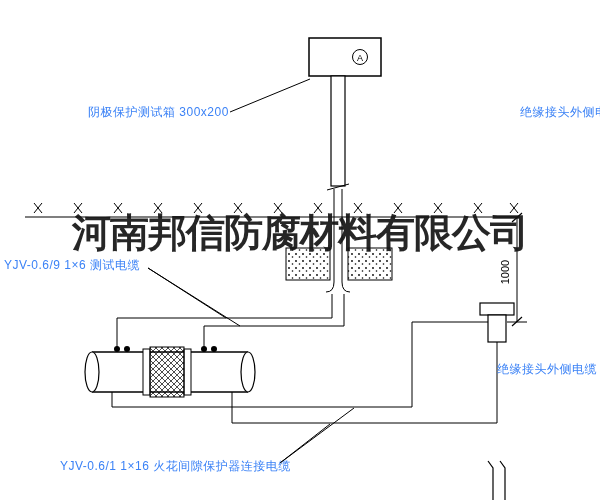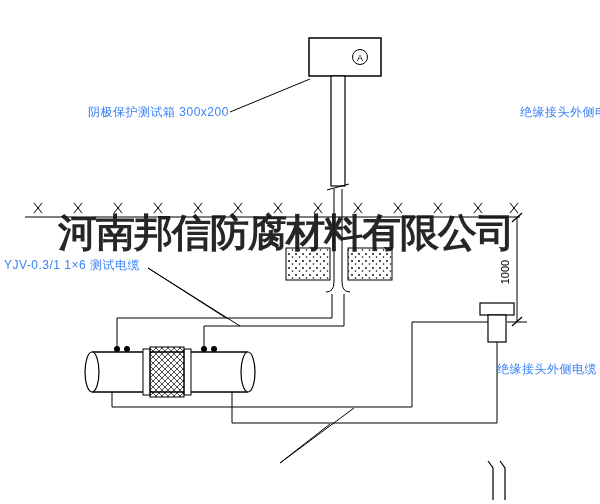--- a/index.html
+++ b/index.html
@@ -23,20 +23,21 @@
     left:58px;top:206px;
     width:470px;
     font-family:"DejaVu Serif","Liberation Serif",serif;
     font-size:39px;
     font-weight:bold;
     color:#141414;
     opacity:0.92;
     white-space:nowrap;
     letter-spacing:-1px;
     z-index:5;
+    text-align:right;
   }
 </style>
 </head>
 <body>
 
 <div id="stage">
 
   <svg width="600" height="504" viewBox="0 0 600 504">
     <defs>
       <pattern id="dots" width="7" height="7" patternUnits="userSpaceOnUse">
@@ -115,20 +116,21 @@
     <line x1="512" y1="326" x2="522" y2="317" stroke="#000" stroke-width="1.2"></line>
     <text x="509" y="272" font-size="11" text-anchor="middle" font-family="Liberation Sans, sans-serif" transform="rotate(-90 509 272)">1000</text>
 
     <path d="M493,500 L493,468 L488,461 M505,500 L505,468 L500,461" fill="none" stroke="#000" stroke-width="1.2"></path>
   </svg>
 
   <div class="label" style="left:88px;top:104px;">阴极保护测试箱 300x200</div>
 
   <div class="label" style="left:520px;top:104px;">绝缘接头外侧电缆</div>
 
-  <div class="label" style="left:4px;top:257px;">YJV-0.3/1 1×6  测试电缆</div>
+  <div class="label" style="left:4px;top:257px;">YJV-0.6/9 1×6  测试电缆</div>
 
   <div class="label" style="left:497px;top:361px;">绝缘接头外侧电缆</div>
 
+  <div class="label" style="left:60px;top:458px;">YJV-0.6/1 1×16  火花间隙保护器连接电缆</div>
 
   <div class="watermark">河南邦信防腐材料有限公司</div>
 
 </div>
 
 </body></html>

